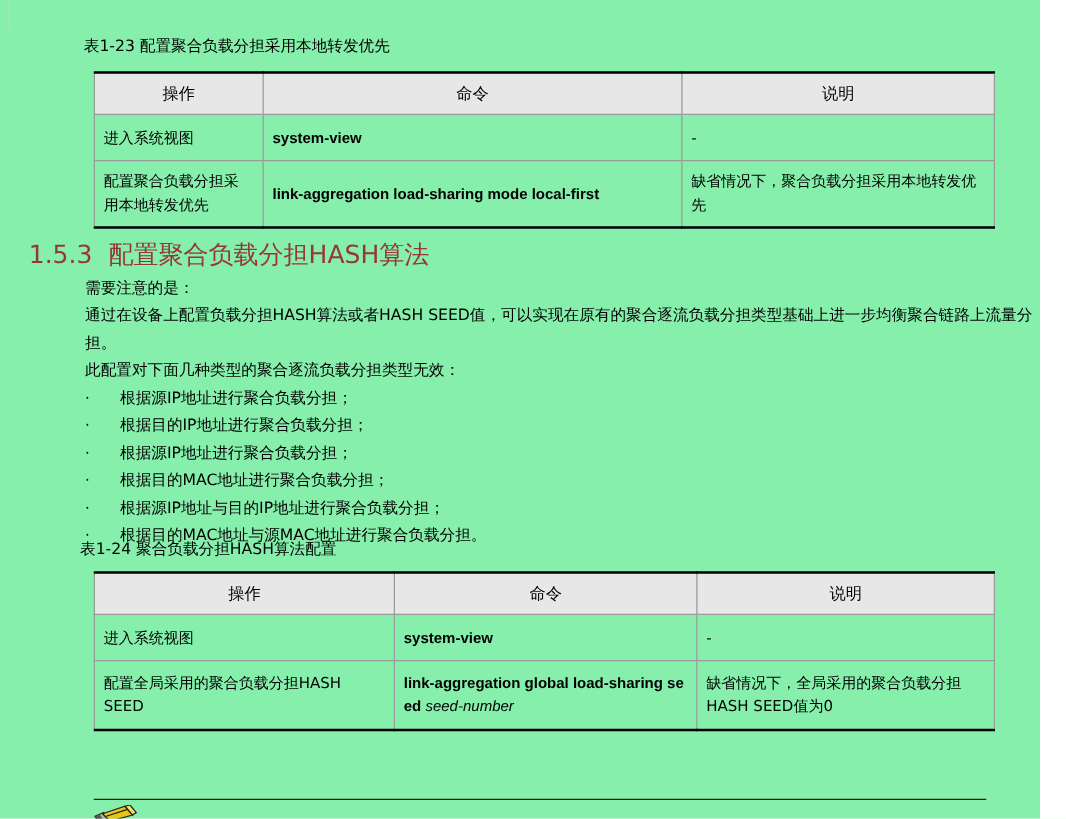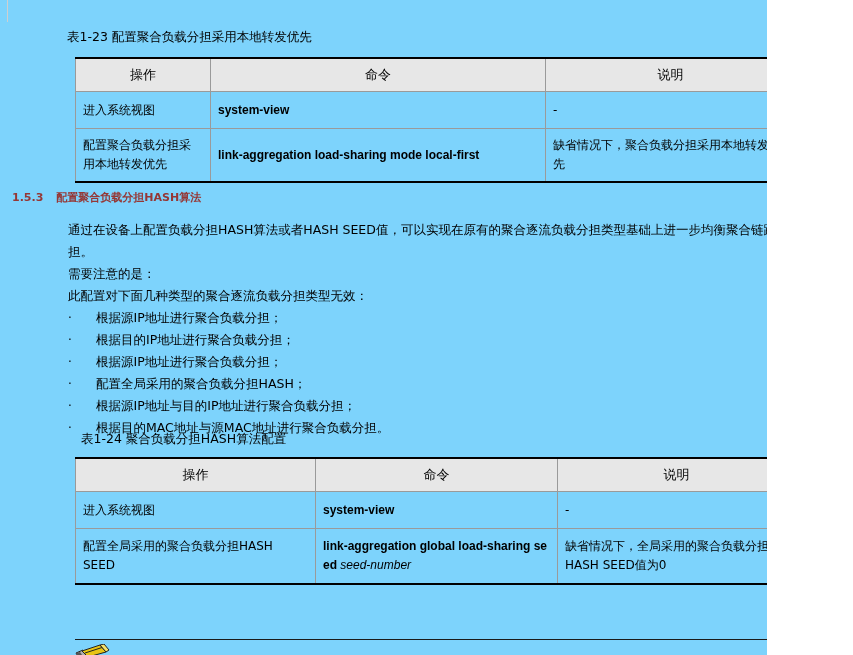--- a/index.html
+++ b/index.html
@@ -1,25 +1,25 @@
 <!DOCTYPE html>
 <html><head>
 <meta charset="utf-8">
 <style>
   html,body { margin:0; padding:0; background:#fff; }
   .page {
-    position:relative; width:767px; height:655px; background:#7dd3fc;
+    position:relative; width:832px; height:655px; background:#86efac;
     font-family:"DejaVu Sans","Liberation Sans",sans-serif; color:#000;
     overflow:hidden;
   }
   .edge-line { position:absolute; left:7px; top:0; width:1px; height:22px; background:#cfcfcf; }
 
   .caption { position:absolute; font-size:12.5px; color:#000; white-space:nowrap; }
   #cap1 { left:67px; top:29px; }
-  #cap2 { left:81px; top:431px;text-align:right; }
+  #cap2 { left:64px; top:431px;text-align:right; }
 
   .doc-table {
     position:absolute; left:75px; width:720px;
     border-collapse:collapse; table-layout:fixed;
     border-top:2px solid #000; border-bottom:2px solid #000;
     font-size:12px;
   }
   #table1 { top:57px; }
   #table2 { top:457px; }
   .doc-table th {
@@ -32,22 +32,22 @@
     vertical-align:middle; padding:4px 8px 4px 7px; line-height:19px;
   }
   .doc-table tr:last-child td { border-bottom:none; }
   .cell-cmd { font-family:"Liberation Sans",sans-serif; font-weight:bold; word-break:break-all; }
   .cell-cmd .param { font-weight:normal; font-style:italic; }
   .row-h1 td { height:28px; }
   .row-h2 td { height:44px; }
   .row-h3 td { height:46px; }
 
   .section-heading {
-    position:absolute; left:12px; top:190px;
-    font-size:11px; font-weight:bold; color:#953735; white-space:nowrap;
+    position:absolute; left:23px; top:190px;
+    font-size:20px; font-weight:normal; color:#953735; white-space:nowrap;
   }
   .section-heading .sec-num { margin-right:13px; }
 
   .text-block { position:absolute; left:68px; top:219px; width:782px; font-size:12.5px; line-height:22px; }
   .bullet-row { display:flex; line-height:22px; }
   .bullet-dot { width:28px; flex:0 0 28px; font-size:12px; }
 
   .note-rule { position:absolute; left:75px; top:639px; width:714px; height:1px; background:#1a1a1a; }
   .note-icon { position:absolute; left:74px; top:644px; }
 </style>
@@ -83,38 +83,38 @@
       <td>缺省情况下，聚合负载分担采用本地转发优先</td>
     </tr>
   </tbody>
     </table>
 
   <div class="section-heading">
     <span class="sec-num">1.5.3</span><span>配置聚合负载分担HASH算法</span>
   </div>
 
   <div class="text-block">
+    <div>需要注意的是：</div>
     <div>通过在设备上配置负载分担HASH算法或者HASH SEED值，可以实现在原有的聚合逐流负载分担类型基础上进一步均衡聚合链路上流量分担。</div>
-    <div>需要注意的是：</div>
     <div>此配置对下面几种类型的聚合逐流负载分担类型无效：</div>
     <div class="bullet-row">
       <span class="bullet-dot">·</span>
       <span>根据源IP地址进行聚合负载分担；</span>
     </div>
     <div class="bullet-row">
       <span class="bullet-dot">·</span>
       <span>根据目的IP地址进行聚合负载分担；</span>
     </div>
     <div class="bullet-row">
       <span class="bullet-dot">·</span>
       <span>根据源IP地址进行聚合负载分担；</span>
     </div>
     <div class="bullet-row">
       <span class="bullet-dot">·</span>
-      <span>配置全局采用的聚合负载分担HASH；</span>
+      <span>根据目的MAC地址进行聚合负载分担；</span>
     </div>
     <div class="bullet-row">
       <span class="bullet-dot">·</span>
       <span>根据源IP地址与目的IP地址进行聚合负载分担；</span>
     </div>
     <div class="bullet-row">
       <span class="bullet-dot">·</span>
       <span>根据目的MAC地址与源MAC地址进行聚合负载分担。</span>
     </div>
   </div>

